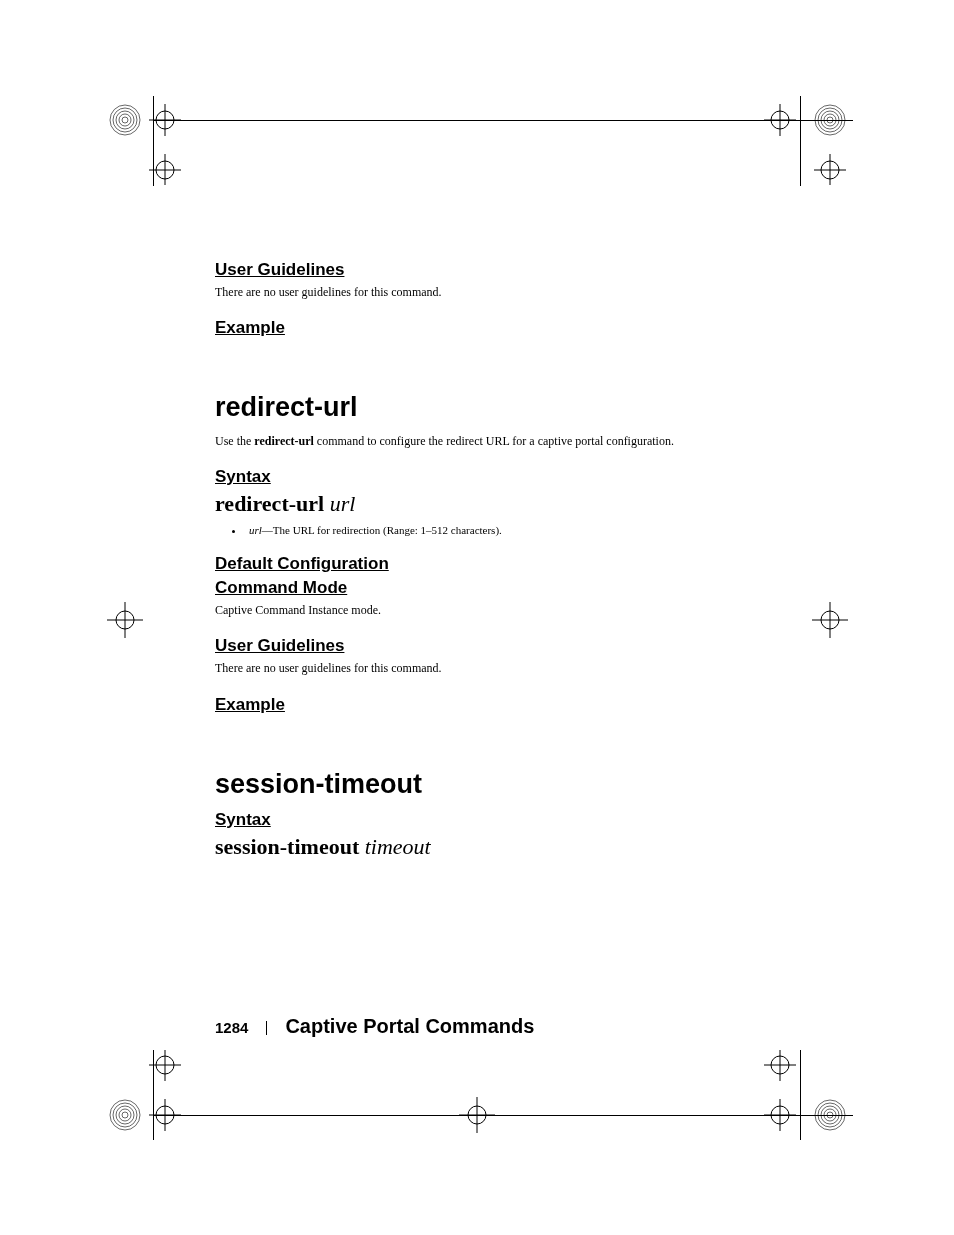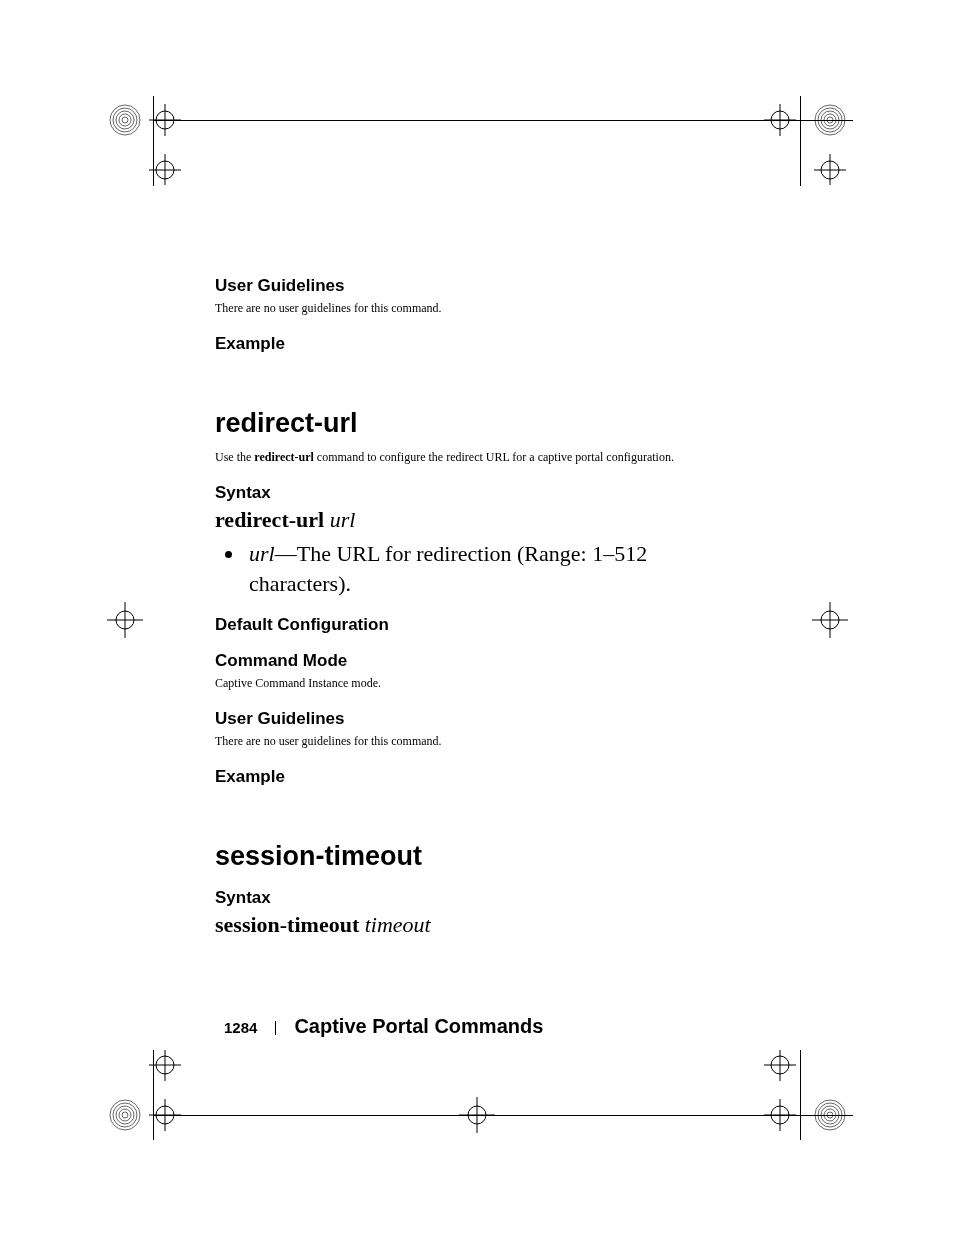--- a/index.html
+++ b/index.html
@@ -15,21 +15,22 @@
   .page {
     position: absolute;
     left: 215px;
     top: 260px;
     width: 530px;
   }
   .sub-head {
     font-family: "Helvetica Neue", Arial, sans-serif;
     font-weight: 700;
     font-size: 17px;
-    margin: 16px 0 4px 0;
+    margin: 0 0 4px 0;
+    text-decoration: underline;
   }
   .body-text {
     font-size: 12px;
     line-height: 1.35;
     margin: 0 0 18px 0;
   }
   .cmd-head {
     font-family: "Helvetica Neue", Arial, sans-serif;
     font-weight: 700;
     font-size: 27px;
@@ -39,35 +40,34 @@
     font-size: 22px;
     margin: 0 0 6px 0;
   }
   .italic { font-style: italic; }
   .bold { font-weight: 700; }
   ul.bullet {
     margin: 0 0 16px 0;
     padding-left: 30px;
   }
   ul.bullet li {
-    font-size: 22px;
+    font-size: 11px;
     line-height: 1.35;
     padding-left: 4px;
   }
   .gap-md { height: 20px; }
   .footer {
     position: absolute;
     left: 215px;
     top: 1015px;
     font-family: "Helvetica Neue", Arial, sans-serif;
     font-size: 14px;
     display: flex;
     align-items: baseline;
     gap: 18px;
-    margin-left: 9px;
   }
   .footer .pnum { font-weight: 700; font-size: 15px; }
   .footer .bar { border-left: 1px solid #000; height: 14px; display:inline-block; position:relative; top:2px;}
   .footer .sect { font-size: 20px; font-weight: 700; }
 
   
   .reg {
     position: absolute;
     pointer-events: none;
   }

